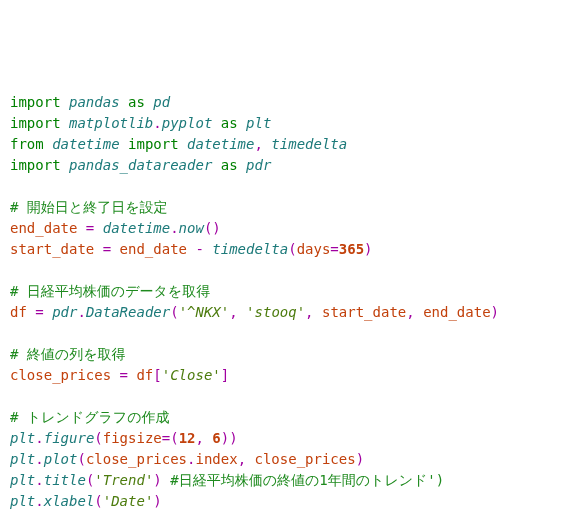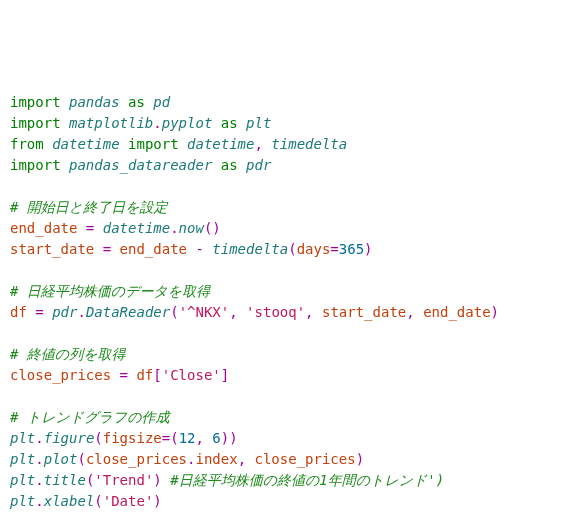--- a/index.html
+++ b/index.html
@@ -11,23 +11,23 @@
     line-height: 1.5;
     color: #333333;
     white-space: pre;
   }
   .code-block {
     display: block;
   }
   .kw { color: #008000; font-weight: normal; }        
   .mod { color: #1d7a7a; font-style: italic; }                            
   .op { color: #a000a0; }                             
-  .cmt { color: #1e8a1e; font-style: italic; }        
-  .str { color: #be185d; }                            
-  .num { color: #0369a1; }        
+  .cmt { color: #1e8a1e; }        
+  .str { color: #4d7c0f; font-style: italic; }                            
+  .num { color: #c2410c; font-weight: bold; }        
   .id { color: #c2410c; }                             
 </style>
 </head>
 <body>
 
 
 
 <div class="code-block" id="code-root"><div><span class="kw">import</span><span class="id"> </span><span class="mod">pandas</span><span class="id"> </span><span class="kw">as</span><span class="id"> </span><span class="mod">pd</span></div><div><span class="kw">import</span><span class="id"> </span><span class="mod">matplotlib</span><span class="op">.</span><span class="mod">pyplot</span><span class="id"> </span><span class="kw">as</span><span class="id"> </span><span class="mod">plt</span></div><div><span class="kw">from</span><span class="id"> </span><span class="mod">datetime</span><span class="id"> </span><span class="kw">import</span><span class="id"> </span><span class="mod">datetime</span><span class="op">,</span><span class="id"> </span><span class="mod">timedelta</span></div><div><span class="kw">import</span><span class="id"> </span><span class="mod">pandas_datareader</span><span class="id"> </span><span class="kw">as</span><span class="id"> </span><span class="mod">pdr</span></div><div>&nbsp;</div><div><span class="cmt"># 開始日と終了日を設定</span></div><div><span class="id">end_date </span><span class="op">=</span><span class="id"> </span><span class="mod">datetime</span><span class="op">.</span><span class="mod">now</span><span class="op">()</span></div><div><span class="id">start_date </span><span class="op">=</span><span class="id"> end_date </span><span class="op">-</span><span class="id"> </span><span class="mod">timedelta</span><span class="op">(</span><span class="id">days</span><span class="op">=</span><span class="num">365</span><span class="op">)</span></div><div>&nbsp;</div><div><span class="cmt"># 日経平均株価のデータを取得</span></div><div><span class="id">df </span><span class="op">=</span><span class="id"> </span><span class="mod">pdr</span><span class="op">.</span><span class="mod">DataReader</span><span class="op">(</span><span class="str">'^NKX'</span><span class="op">,</span><span class="id"> </span><span class="str">'stooq'</span><span class="op">,</span><span class="id"> start_date</span><span class="op">,</span><span class="id"> end_date</span><span class="op">)</span></div><div>&nbsp;</div><div><span class="cmt"># 終値の列を取得</span></div><div><span class="id">close_prices </span><span class="op">=</span><span class="id"> df</span><span class="op">[</span><span class="str">'Close'</span><span class="op">]</span></div><div>&nbsp;</div><div><span class="cmt"># トレンドグラフの作成</span></div><div><span class="mod">plt</span><span class="op">.</span><span class="mod">figure</span><span class="op">(</span><span class="id">figsize</span><span class="op">=(</span><span class="num">12</span><span class="op">,</span><span class="id"> </span><span class="num">6</span><span class="op">))</span></div><div><span class="mod">plt</span><span class="op">.</span><span class="mod">plot</span><span class="op">(</span><span class="id">close_prices</span><span class="op">.</span><span class="id">index</span><span class="op">,</span><span class="id"> close_prices</span><span class="op">)</span></div><div><span class="mod">plt</span><span class="op">.</span><span class="mod">title</span><span class="op">(</span><span class="str">'Trend'</span><span class="op">)</span><span class="id"> </span><span class="cmt">#日経平均株価の終値の1年間のトレンド')</span></div><div><span class="mod">plt</span><span class="op">.</span><span class="mod">xlabel</span><span class="op">(</span><span class="str">'Date'</span><span class="op">)</span></div><div><span class="mod">plt</span><span class="op">.</span><span class="mod">ylabel</span><span class="op">(</span><span class="str">'Close'</span><span class="op">)</span></div></div>
 
 

